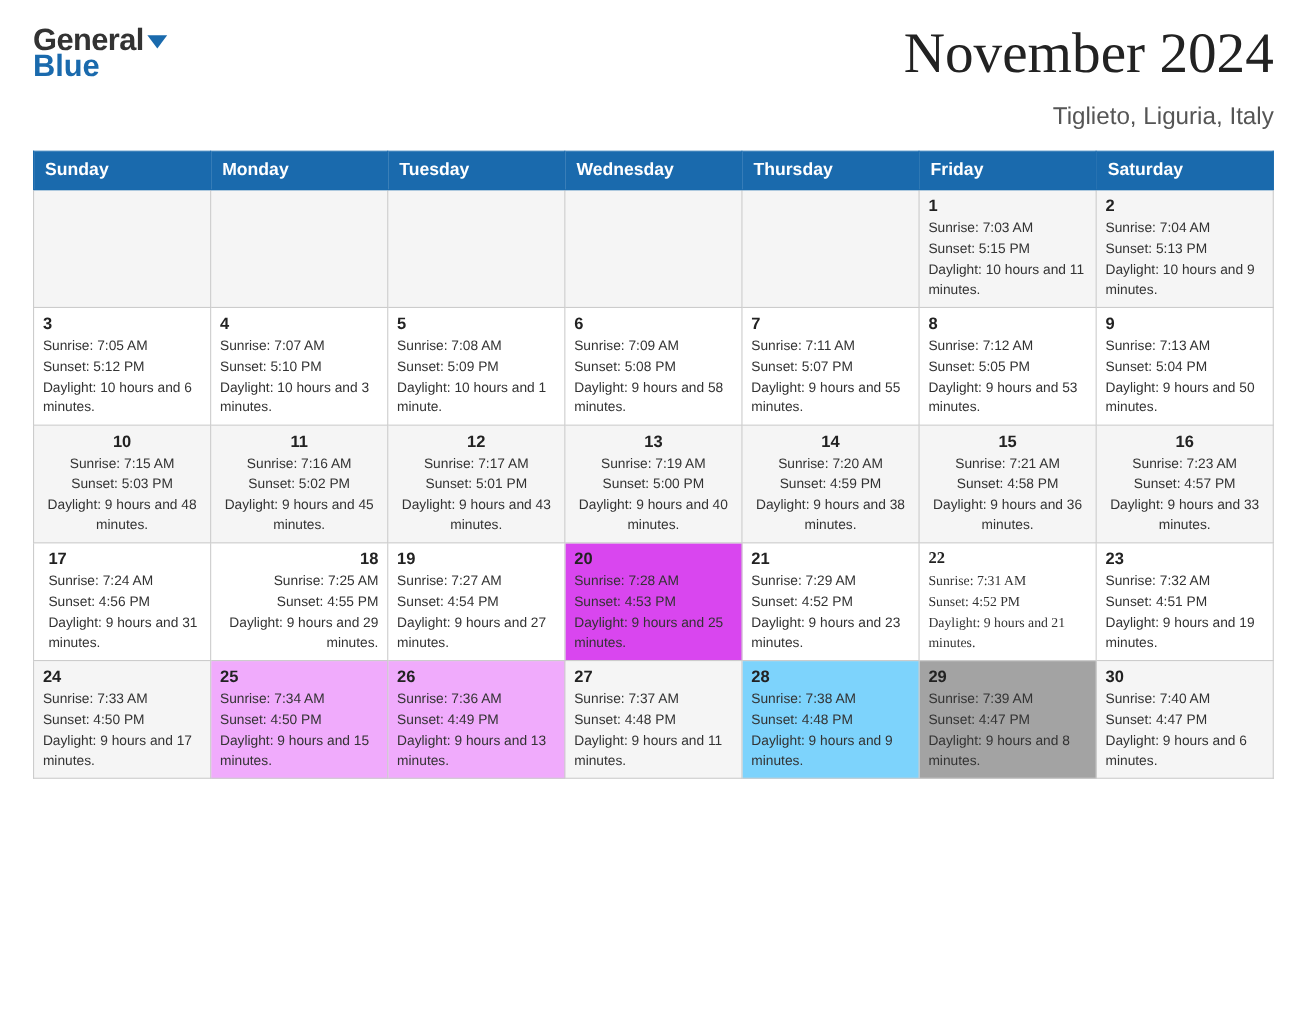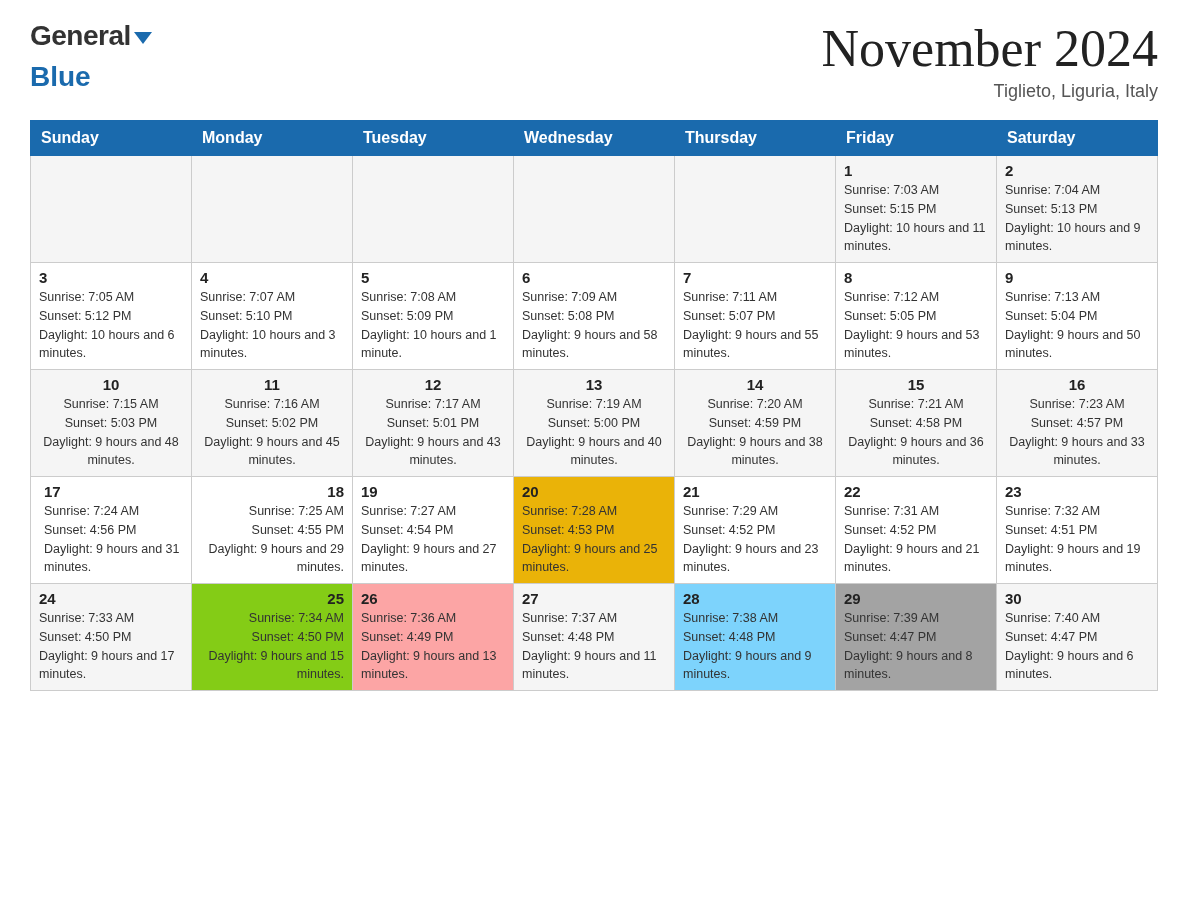--- a/index.html
+++ b/index.html
@@ -13,21 +13,20 @@
     .header {
       display: flex;
       align-items: flex-start;
       justify-content: space-between;
       margin-bottom: 18px;
     }
     .logo {
       display: flex;
       flex-direction: column;
       align-items: flex-start;
-      gap: 17px;
     }
     .logo-general {
       font-size: 28px;
       font-weight: bold;
       color: #333;
       letter-spacing: -0.5px;
     }
     .logo-blue {
       font-size: 28px;
       font-weight: bold;
@@ -38,23 +37,23 @@
       text-align: right;
     }
     .month-title {
       font-size: 52px;
       font-weight: 400;
       color: #222;
       line-height: 1.1;
       font-family: Liberation Serif, serif;
     }
     .location {
-      font-size: 18px;
+      font-size: 22px;
       color: #555;
-      margin-top: 4px;
+      margin-top: 16px;
     }
     .calendar {
       width: 100%;
       border-collapse: collapse;
       border: 1px solid #aaa;
     }
     .calendar th {
       background-color: #1a6aad;
       color: #fff;
       font-size: 16px;
@@ -204,47 +203,47 @@
           <div class="day-info">Sunrise: 7:24 AM<br>Sunset: 4:56 PM<br>Daylight: 9 hours and 31 minutes.</div>
         </td>
         <td style="background-color: rgb(255, 255, 255); text-align: right;">
           <span class="day-num">18</span>
           <div class="day-info">Sunrise: 7:25 AM<br>Sunset: 4:55 PM<br>Daylight: 9 hours and 29 minutes.</div>
         </td>
         <td style="background-color: rgb(255, 255, 255);">
           <span class="day-num">19</span>
           <div class="day-info">Sunrise: 7:27 AM<br>Sunset: 4:54 PM<br>Daylight: 9 hours and 27 minutes.</div>
         </td>
-        <td style="background-color: #eab308;">
+        <td style="background-color: #d946ef;">
           <span class="day-num">20</span>
           <div class="day-info">Sunrise: 7:28 AM<br>Sunset: 4:53 PM<br>Daylight: 9 hours and 25 minutes.</div>
         </td>
         <td style="background-color: rgb(255, 255, 255);">
           <span class="day-num">21</span>
           <div class="day-info">Sunrise: 7:29 AM<br>Sunset: 4:52 PM<br>Daylight: 9 hours and 23 minutes.</div>
         </td>
-        <td style="background-color: rgb(255, 255, 255);">
+        <td style="background-color: rgb(255, 255, 255); font-family: Liberation Serif, serif;">
           <span class="day-num">22</span>
           <div class="day-info">Sunrise: 7:31 AM<br>Sunset: 4:52 PM<br>Daylight: 9 hours and 21 minutes.</div>
         </td>
         <td style="background-color: rgb(255, 255, 255);">
           <span class="day-num">23</span>
           <div class="day-info">Sunrise: 7:32 AM<br>Sunset: 4:51 PM<br>Daylight: 9 hours and 19 minutes.</div>
         </td>
       </tr>
       <tr style="background-color: rgb(245, 245, 245);">
         <td style="background-color: rgb(245, 245, 245);">
           <span class="day-num">24</span>
           <div class="day-info">Sunrise: 7:33 AM<br>Sunset: 4:50 PM<br>Daylight: 9 hours and 17 minutes.</div>
         </td>
-        <td style="background-color: #84cc16; text-align: right;">
+        <td style="background-color: #f0abfc;">
           <span class="day-num">25</span>
           <div class="day-info">Sunrise: 7:34 AM<br>Sunset: 4:50 PM<br>Daylight: 9 hours and 15 minutes.</div>
         </td>
-        <td style="background-color: #fca5a5;">
+        <td style="background-color: #f0abfc;">
           <span class="day-num">26</span>
           <div class="day-info">Sunrise: 7:36 AM<br>Sunset: 4:49 PM<br>Daylight: 9 hours and 13 minutes.</div>
         </td>
         <td style="background-color: rgb(245, 245, 245);">
           <span class="day-num">27</span>
           <div class="day-info">Sunrise: 7:37 AM<br>Sunset: 4:48 PM<br>Daylight: 9 hours and 11 minutes.</div>
         </td>
         <td style="background-color: #7dd3fc;">
           <span class="day-num">28</span>
           <div class="day-info">Sunrise: 7:38 AM<br>Sunset: 4:48 PM<br>Daylight: 9 hours and 9 minutes.</div>

